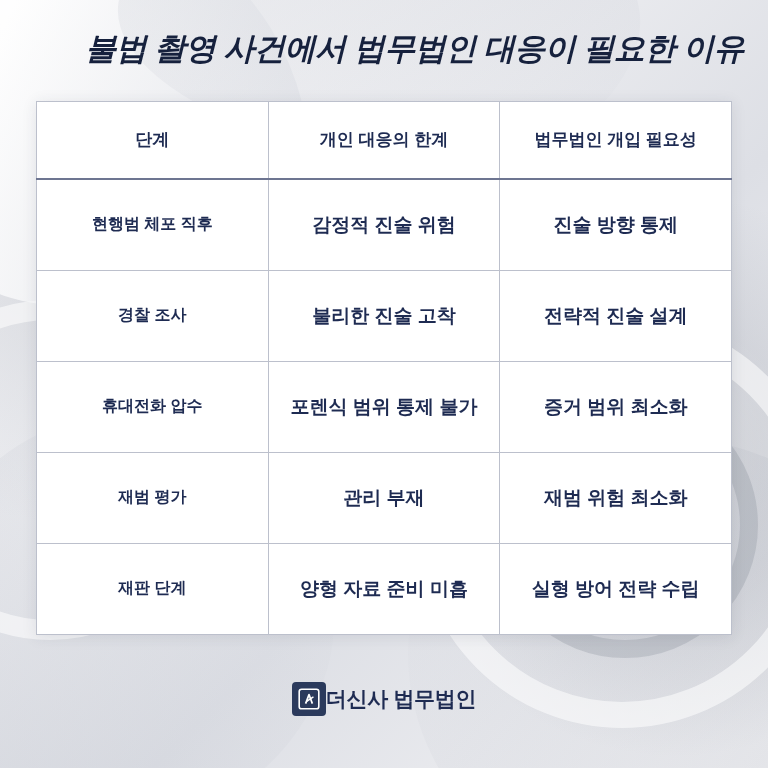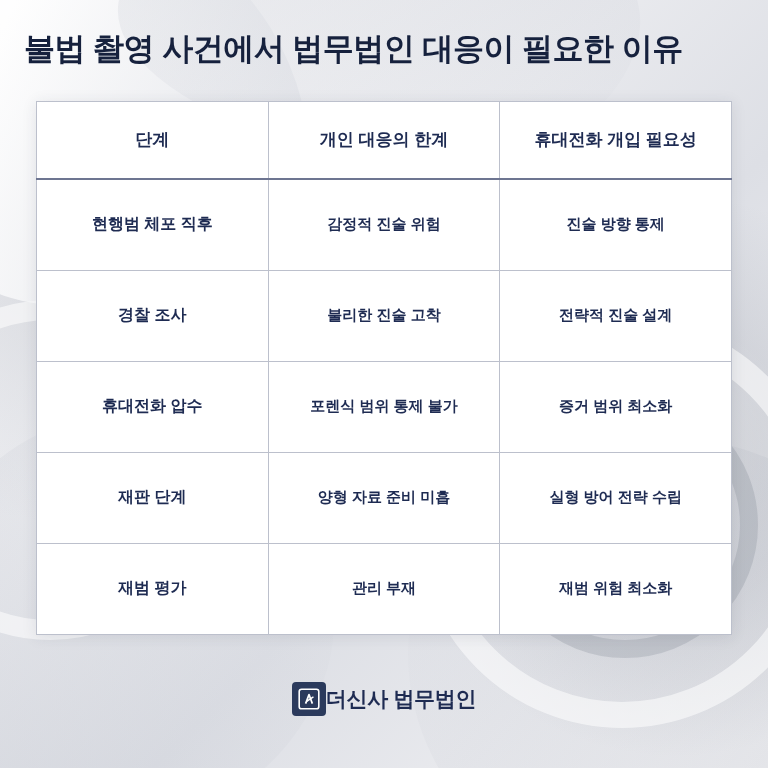--- a/index.html
+++ b/index.html
@@ -70,21 +70,22 @@
     right: -160px; bottom: -150px;
     width: 520px; height: 480px;
     background: linear-gradient(300deg, rgba(150,156,170,0.42), rgba(255,255,255,0.05));
     border-radius: 50% 50% 40% 60% / 45% 55% 45% 55%;
     opacity: .6;
   }
 
   .header {
     position: relative;
     padding: 30px 24px 10px 24px;
-    text-align: left;
+    text-align: right;
+    font-style: italic;
   }
   .title {
     font-size: 31px;
     font-weight: bold;
     color: #16213d;
     letter-spacing: -0.5px;
     line-height: 1.25;
     white-space: nowrap;
   }
 
@@ -108,21 +109,21 @@
     font-weight: bold;
   }
   table.matrix th {
     height: 74px;
     font-size: 17px;
     border-bottom: 2px solid #6d7591;
     background: rgba(255,255,255,0.96);
   }
   table.matrix td {
     height: 88px;
-    font-size: 15px;
+    font-size: 19px;
     background: rgba(255,255,255,0.88);
   }
   table.matrix tr td:first-child {
     font-size: 16px;
     text-align: center;
   }
 
   .footer {
     position: absolute;
     left: 0;
@@ -166,48 +167,48 @@
   <div class="header">
     <div class="title">불법 촬영 사건에서 법무법인 대응이 필요한 이유</div>
   </div>
 
   <div class="table-wrap">
     <table class="matrix">
       <thead>
         <tr>
           <th>단계</th>
           <th>개인 대응의 한계</th>
-          <th>휴대전화 개입 필요성</th>
+          <th>법무법인 개입 필요성</th>
         </tr>
       </thead>
       <tbody>
         <tr>
           <td>현행범 체포 직후</td>
           <td>감정적 진술 위험</td>
           <td>진술 방향 통제</td>
         </tr>
         <tr>
           <td>경찰 조사</td>
           <td>불리한 진술 고착</td>
           <td>전략적 진술 설계</td>
         </tr>
         <tr>
           <td>휴대전화 압수</td>
           <td>포렌식 범위 통제 불가</td>
           <td>증거 범위 최소화</td>
         </tr>
         <tr>
+          <td>재범 평가</td>
+          <td>관리 부재</td>
+          <td>재범 위험 최소화</td>
+        </tr>
+        <tr>
           <td>재판 단계</td>
           <td>양형 자료 준비 미흡</td>
           <td>실형 방어 전략 수립</td>
-        </tr>
-        <tr>
-          <td>재범 평가</td>
-          <td>관리 부재</td>
-          <td>재범 위험 최소화</td>
         </tr>
       </tbody>
     </table>
   </div>
 
   <div class="footer">
     <div class="logo-mark">
       <svg width="22" height="22" viewBox="0 0 22 22" aria-hidden="true">
         <rect x="1.2" y="1.2" width="19.6" height="19.6" rx="2.4" fill="none" stroke="#ffffff" stroke-width="1.6"></rect>
         <path d="M7.6 15.6 L11 6.6 L14.4 15.6" fill="none" stroke="#ffffff" stroke-width="1.7" stroke-linejoin="round"></path>

